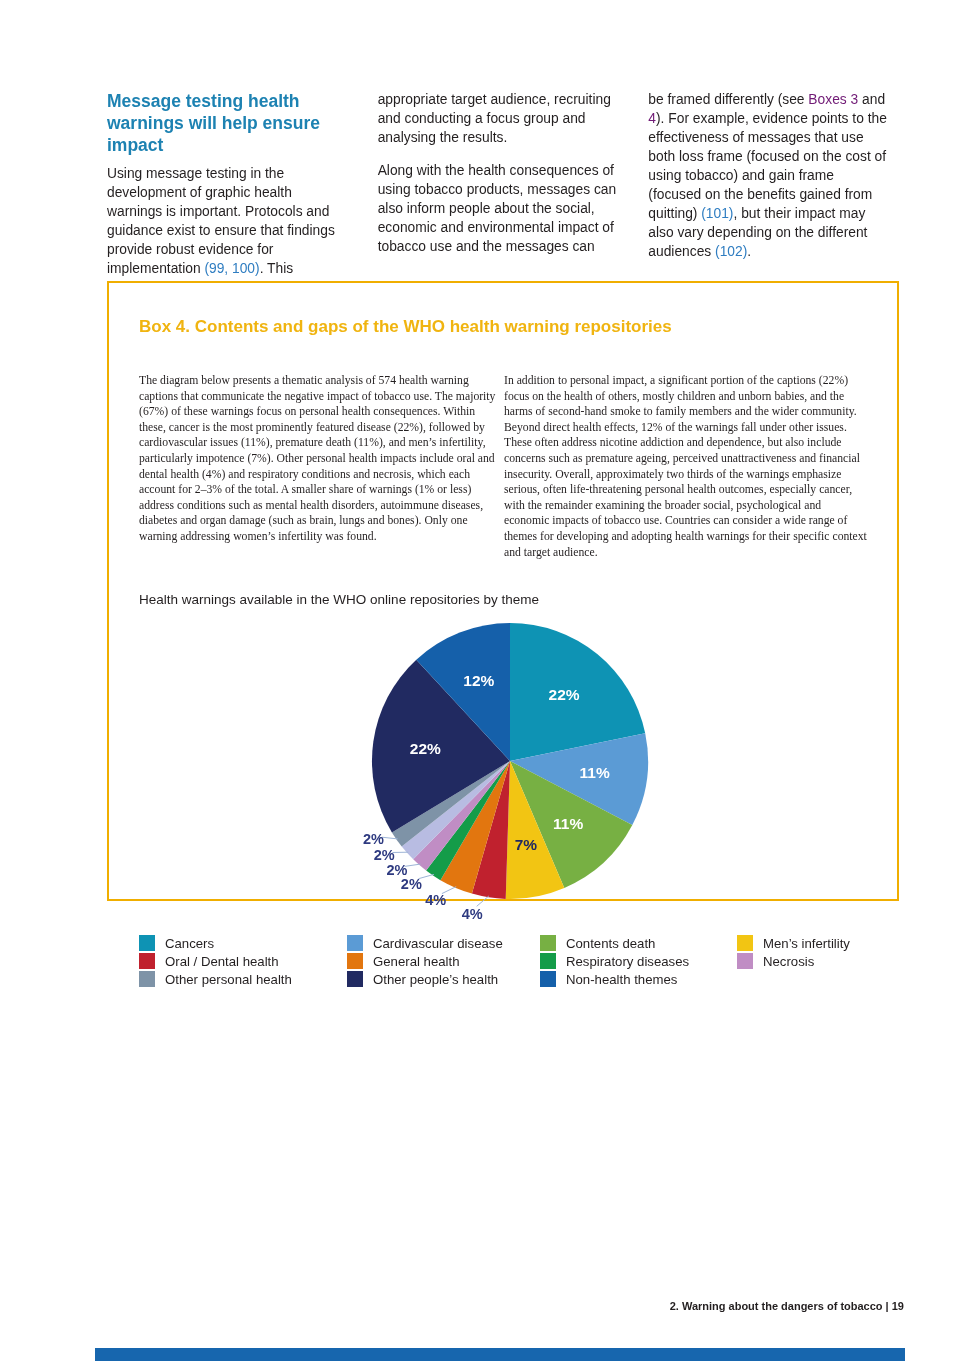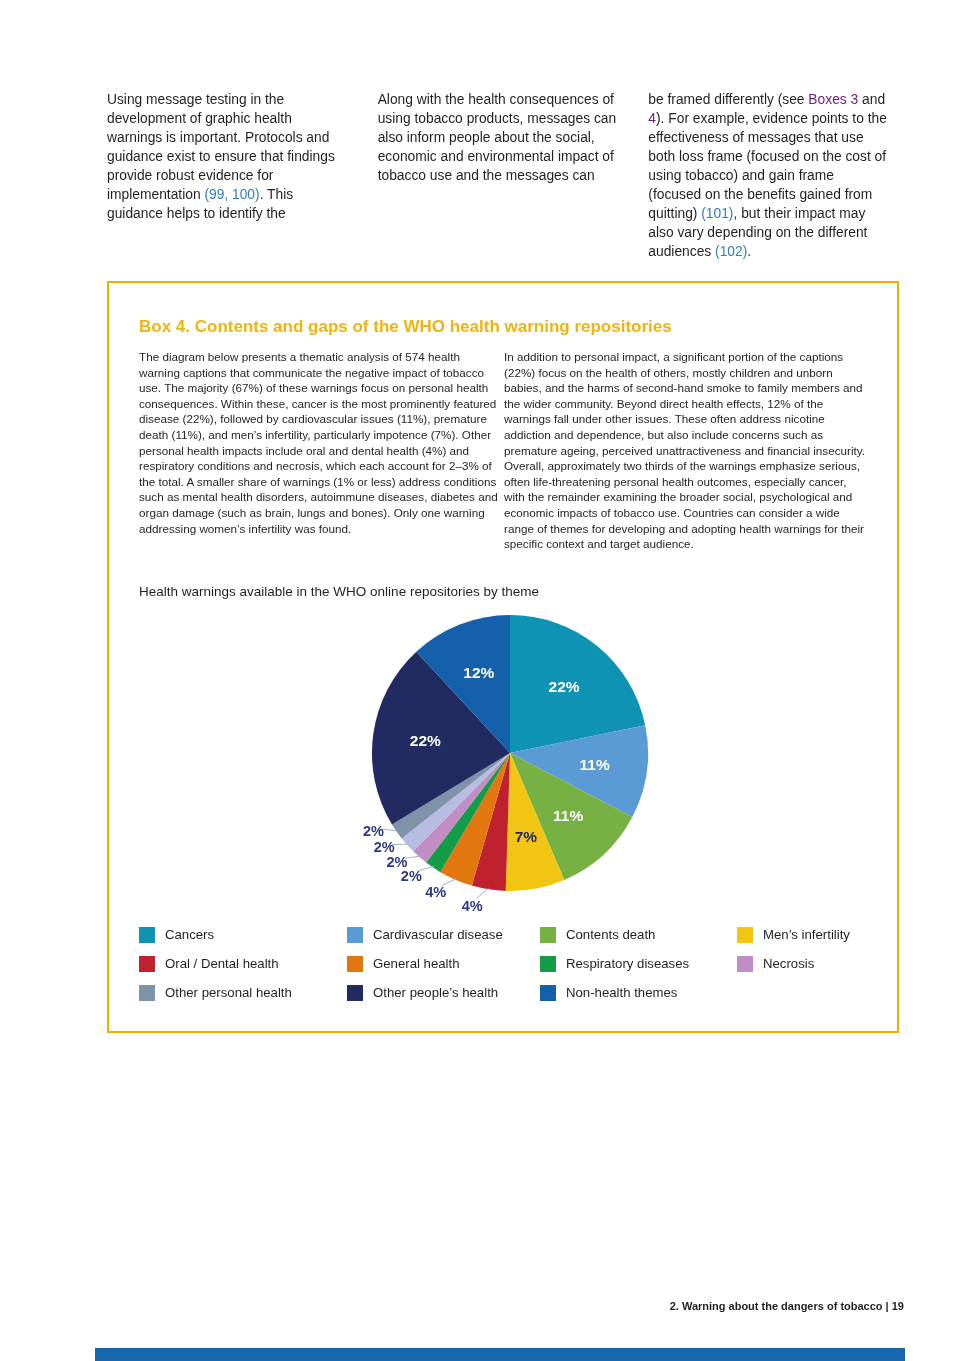--- a/index.html
+++ b/index.html
@@ -6,44 +6,46 @@
   body{
     width:960px;height:1361px;position:relative;background:#ffffff;
     font-family:"Liberation Sans",sans-serif;color:#231f20;overflow:hidden;
   }
   .intro{position:absolute;left:107px;top:90px;width:782px;
     display:grid;grid-template-columns:1fr 1fr 1fr;column-gap:30px;}
   .section-heading{font-size:17.5px;line-height:22px;font-weight:bold;color:#1d82b2;margin:0 0 8px 0;}
   .intro p{font-size:13.8px;line-height:19px;margin:0 0 14px 0;}
   .ref{color:#2f7dc1;}
   .blink{color:#701a75;}
-  .box{position:absolute;left:107px;top:281px;width:792px;height:752px;box-sizing:border-box;
+  .box{position:absolute;left:107px;top:281px;width:792px;height:620px;box-sizing:border-box;
     border:2px solid #f0ae00;background:#ffffff;padding:30px 28px 0 30px;}
   .box-title{color:#f0b410;font-size:17px;font-weight:bold;margin:4px 0 0 0;}
-  .box-cols{display:grid;grid-template-columns:1fr 1fr;margin-top:12px;
-    font-size:11.7px;line-height:15.6px;}
+  .box-cols{display:grid;grid-template-columns:1fr 1fr;margin-top:36px;
+    font-size:11.7px;line-height:15.6px;font-family:Liberation Serif, serif;}
   .box-cols p{margin:0;}
   .chart-subtitle{font-size:13.5px;margin-top:32px;}
   .pie-wrap{margin-top:6px;}
-  .legend{display:grid;grid-template-columns:208px 193px 197px 1fr;row-gap:13px;margin-top:4px;}
+  .legend{display:grid;grid-template-columns:208px 193px 197px 1fr;row-gap:2px;margin-top:4px;}
   .legend-item{display:flex;align-items:center;gap:10px;font-size:13.2px;}
   .swatch{width:16px;height:16px;flex:0 0 16px;display:inline-block;}
   .footer{position:absolute;right:56px;top:1300px;font-size:11px;font-weight:600;color:#231f20;}
   .footer b{font-weight:700;}
   .bottom-bar{position:absolute;left:95px;width:810px;bottom:0;height:13px;background:#1766ae;}
   svg text{font-family:"Liberation Sans",sans-serif;font-weight:bold;}
 </style>
 </head>
 <body>
 
 <div class="intro">
   <div>
+    <h1 class="section-heading">Message testing health warnings will help ensure impact</h1>
     <p><span>Using message testing in the development of graphic health warnings is important. Protocols and guidance exist to ensure that findings provide robust evidence for implementation </span><span class="ref">(99, 100)</span><span>. This guidance helps to identify the</span></p>
   </div>
   <div>
+    <p>appropriate target audience, recruiting and conducting a focus group and analysing the results.</p>
     <p>Along with the health consequences of using tobacco products, messages can also inform people about the social, economic and environmental impact of tobacco use and the messages can</p>
   </div>
   <div>
     <p><span>be framed differently (see </span><span class="blink">Boxes 3</span><span> and </span><span class="blink">4</span><span>). For example, evidence points to the effectiveness of messages that use both loss frame (focused on the cost of using tobacco) and gain frame (focused on the benefits gained from quitting) </span><span class="ref">(101)</span><span>, but their impact may also vary depending on the different audiences </span><span class="ref">(102)</span><span>.</span></p>
   </div>
 </div>
 
 <div class="box">
   <div class="box-title">Box 4. Contents and gaps of the WHO health warning repositories</div>
   <div class="box-cols">

